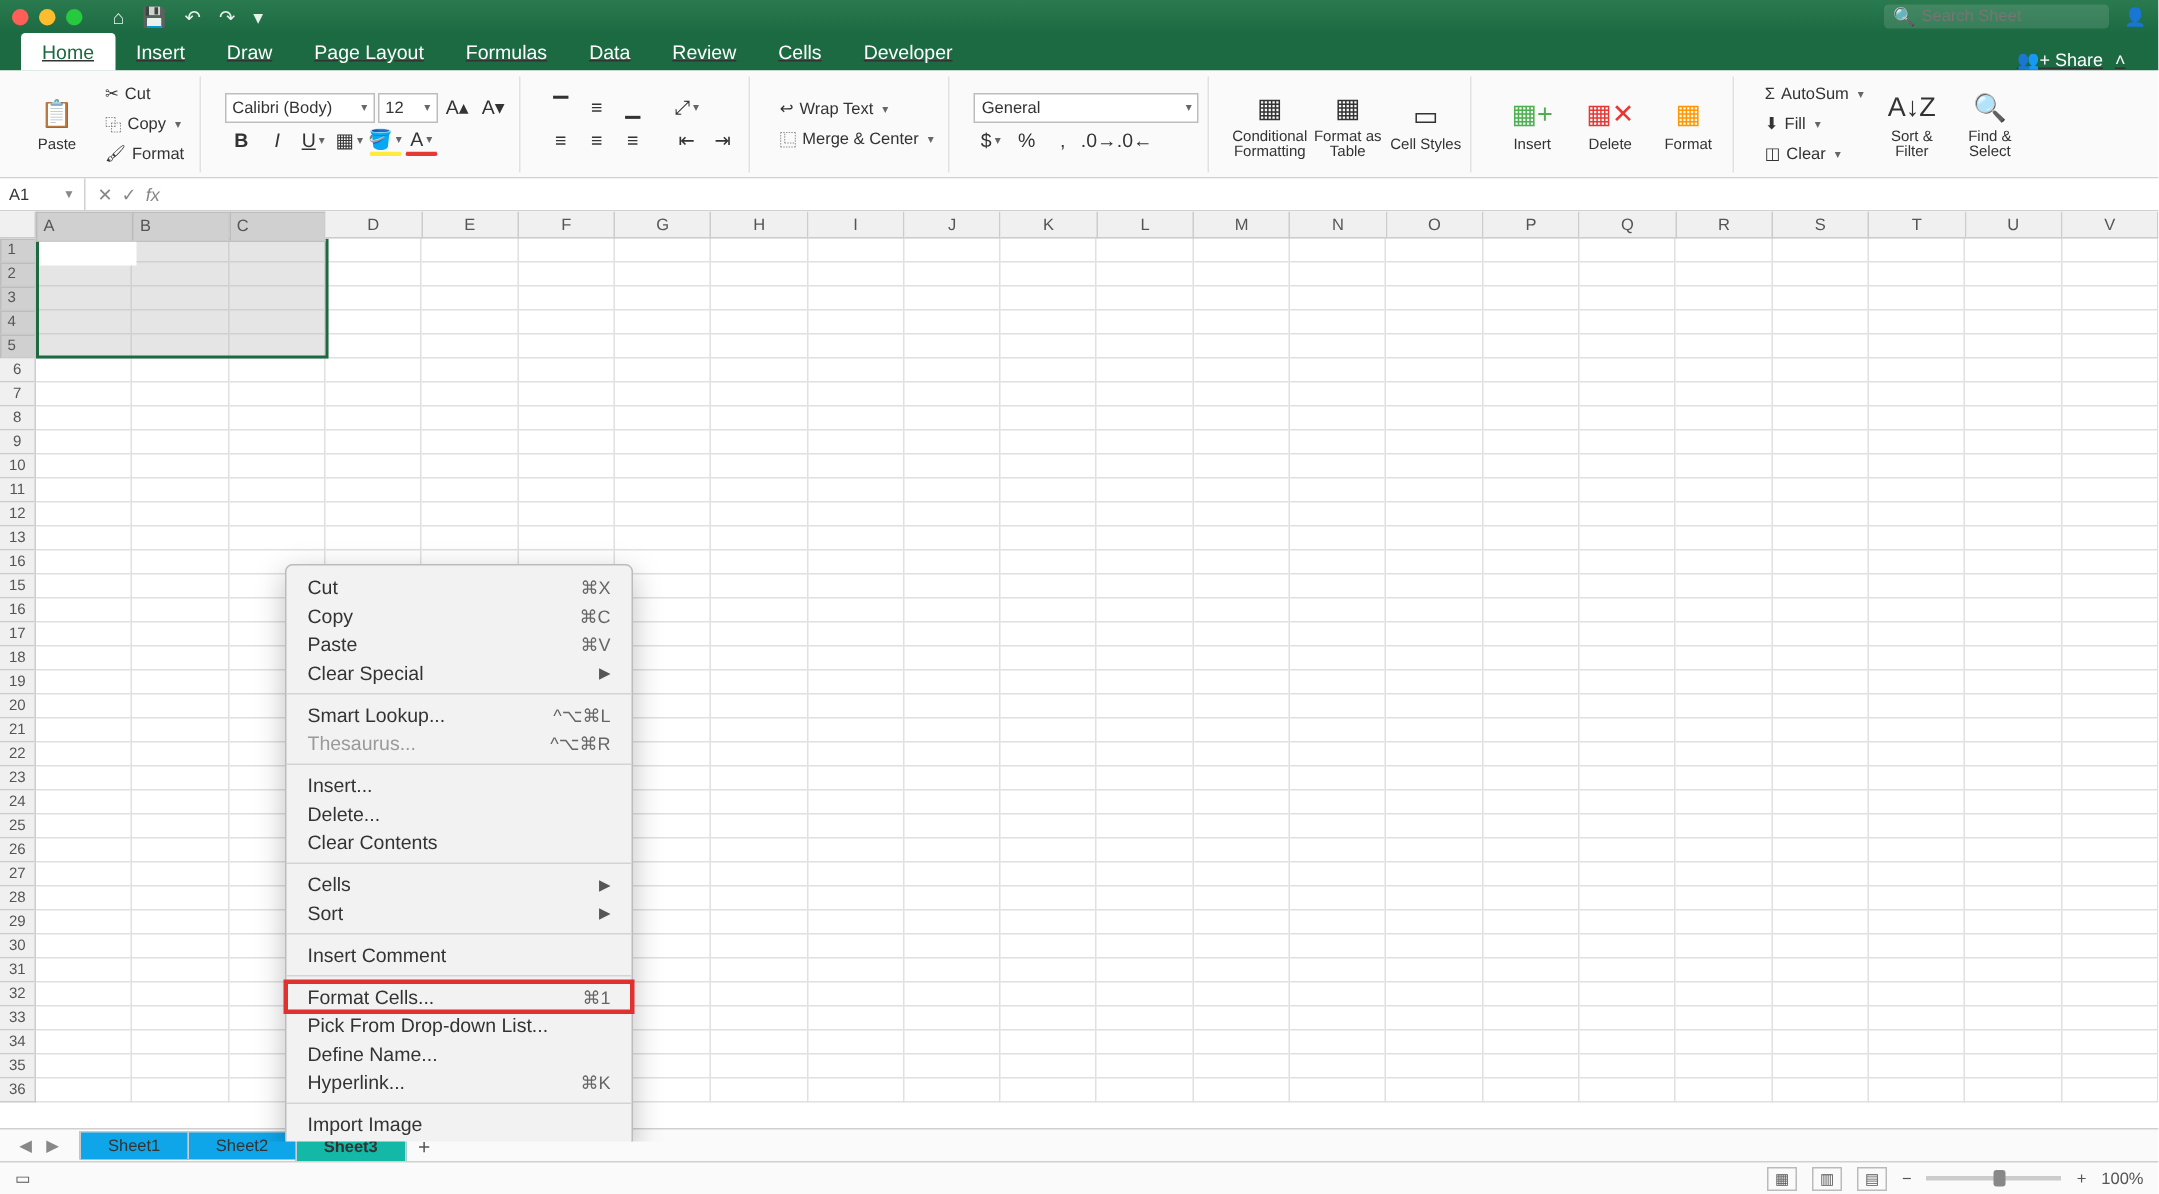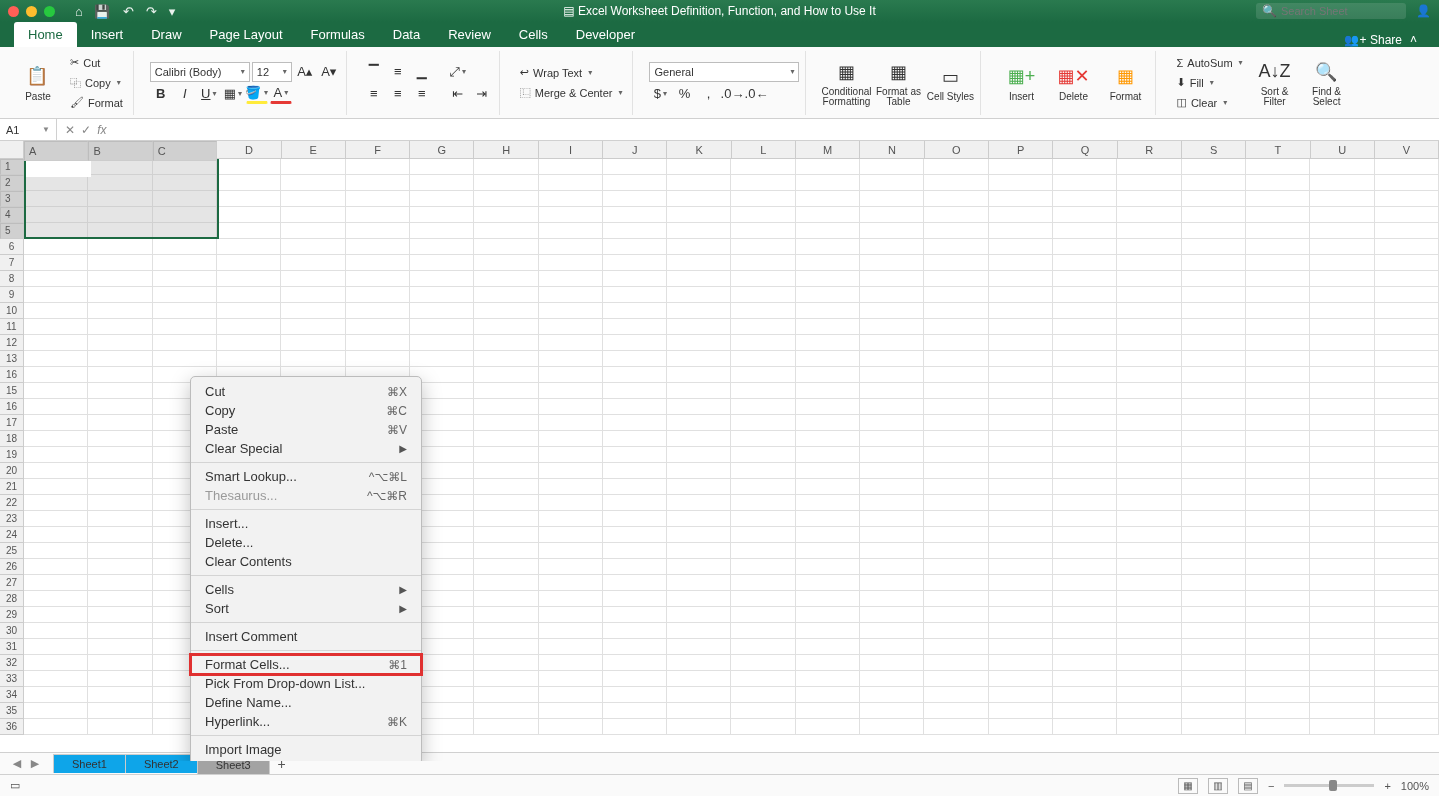--- a/index.html
+++ b/index.html
@@ -10,21 +10,21 @@
 .traffic { display: flex; gap: 7px; }
 .tl { width: 11px; height: 11px; border-radius: 50%; }
 .tl.red { background: #ff5f56; } .tl.yellow { background: #ffbd2e; } .tl.green { background: #27c93f; }
 .tb-icons { display: flex; gap: 12px; margin-left: 20px; font-size: 13px; opacity: .9; }
 .tb-title { position: absolute; left: 0; right: 0; text-align: center; font-size: 12px; pointer-events: none; }
 .tb-right { margin-left: auto; display: flex; align-items: center; gap: 10px; }
 .search-box { display: flex; align-items: center; gap: 4px; background: rgba(255,255,255,.12); padding: 1px 6px; border-radius: 3px; width: 150px; }
 .search-box input { background: transparent; border: 0; color: #cde; font-size: 11px; width: 120px; outline: none; }
 
 
-.ribbon-tabs { height: 25px; background: #1c6a42; display: flex; align-items: flex-end; padding-left: 14px; }
+.ribbon-tabs { height: 25px; background: #1c6a42; display: flex; align-items: flex-end; padding-left: 14px; text-decoration: underline; }
 .rtab { padding: 5px 14px; color: #fff; font-size: 13px; cursor: pointer; }
 .rtab.active { background: #fff; color: #1c6a42; border-radius: 3px 3px 0 0; }
 .rtab-right { margin-left: auto; display: flex; align-items: center; color: #fff; gap: 8px; padding-right: 22px; font-size: 12px; }
 
 
 .ribbon { height: 72px; background: #fafafa; border-bottom: 1px solid #d0d0d0; display: flex; align-items: center; padding: 4px 8px; gap: 10px; }
 .rgroup { display: flex; align-items: center; height: 64px; padding: 0 6px; border-right: 1px solid #e2e2e2; gap: 4px; }
 .rgroup:last-child { border-right: 0; }
 .rbig { display: flex; flex-direction: column; align-items: center; justify-content: center; width: 48px; height: 62px; gap: 2px; font-size: 10px; cursor: pointer; }
 .rico { width: 26px; height: 26px; display: flex; align-items: center; justify-content: center; font-size: 18px; }
@@ -62,21 +62,21 @@
 .ctxitem.disabled { color: #9a9a9a; }
 .ctxitem.hl { outline: 3px solid #e03030; outline-offset: -1px; }
 .ctxsep { height: 1px; background: #d4d4d4; margin: 4px 0; }
 .ctxarrow { font-size: 10px; color: #555; }
 .ctxkey { color: #666; font-size: 12px; }
 
 
 .sheetbar { position: absolute; left: 0; right: 0; bottom: 22px; height: 22px; background: #fafafa; border-top: 1px solid #d0d0d0; display: flex; align-items: center; padding-left: 8px; gap: 0; }
 .shnav { width: 18px; text-align: center; color: #888; font-size: 11px; }
 .shtab { padding: 3px 18px; border: 1px solid #ccc; border-bottom: 0; background: #0ea5e9; font-size: 11px; margin-left: -1px; cursor: pointer; }
-.shtab.active { background: #a3a3a3; font-weight: normal; border-top: 2px solid #1c6a42; }
+.shtab.active { background: #14b8a6; font-weight: bold; border-top: 2px solid #1c6a42; }
 .shadd { width: 24px; text-align: center; font-size: 14px; color: #555; cursor: pointer; }
 
 
 .statusbar { position: absolute; left: 0; right: 0; bottom: 0; height: 22px; background: #fafafa; border-top: 1px solid #d0d0d0; display: flex; align-items: center; padding: 0 10px; font-size: 11px; color: #555; }
 .statusbar .rgt { margin-left: auto; display: flex; align-items: center; gap: 10px; }
 .zslider { width: 90px; height: 3px; background: #ccc; position: relative; }
 .zslider .thumb { position: absolute; left: 50%; top: -4px; width: 8px; height: 11px; background: #888; border-radius: 2px; }
 .viewbtn { width: 20px; height: 16px; border: 1px solid #bbb; display: inline-flex; align-items: center; justify-content: center; font-size: 10px; }
 </style>
 </head>
@@ -88,21 +88,20 @@
     <div class="tl yellow"></div>
     <div class="tl green"></div>
   </div>
   <div class="tb-icons">
     <span>⌂</span>
     <span>💾</span>
     <span>↶</span>
     <span>↷</span>
     <span>▾</span>
   </div>
-  <div class="tb-title"><span>▤ </span><span>Excel Worksheet Definition, Function, and How to Use It</span></div>
   <div class="tb-right">
     <div class="search-box">
       <span>🔍</span>
       <input placeholder="Search Sheet" style="">
     </div>
     <span>👤</span>
   </div>
 </div>
 
 <div class="ribbon-tabs">

